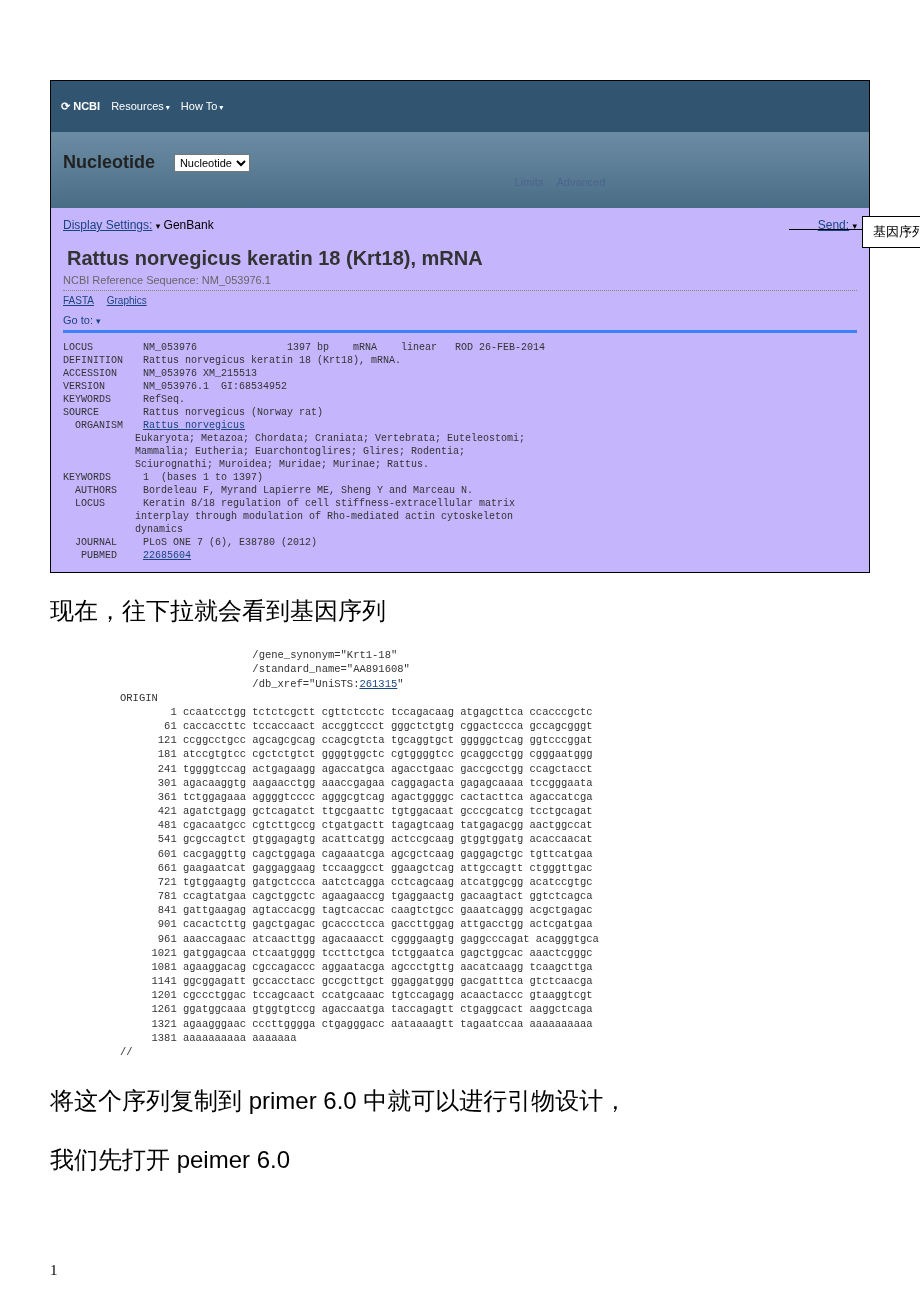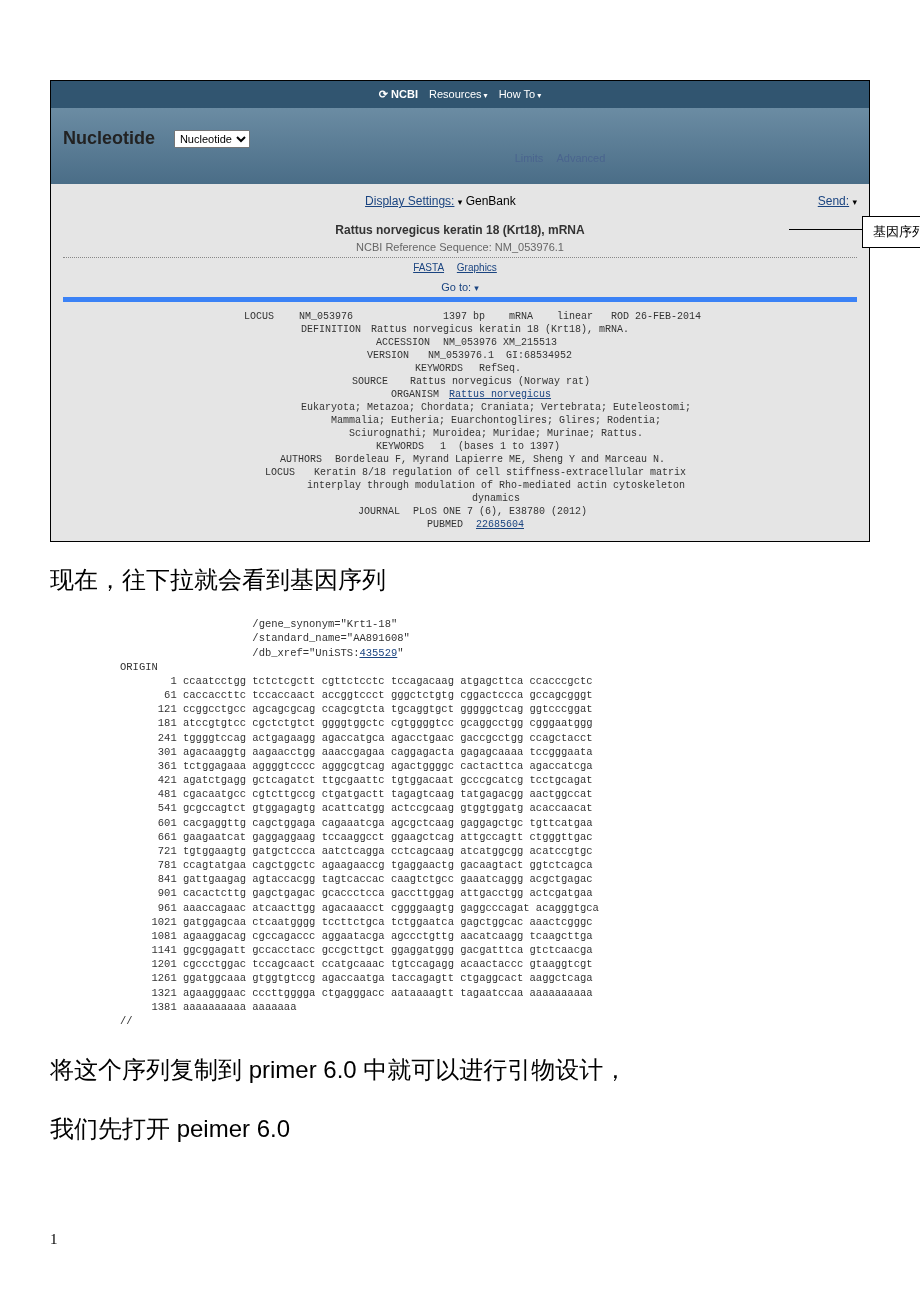--- a/index.html
+++ b/index.html
@@ -1,36 +1,36 @@
 <!DOCTYPE html>
 <html><head>
 <meta charset="utf-8">
 <style>
 body { margin:0; font-family:Arial,sans-serif; background:#fff; color:#000; font-size:14px; }
 .page { width:920px; margin:0 auto; padding:80px 50px; box-sizing:border-box; }
 .screenshot-box { border:1px solid #000; padding:0; position:relative; }
-.ncbi-header { background:#315570; color:#fff; padding:7px 10px; font-size:11px;text-align:center; }
+.ncbi-header { background:#315570; color:#fff; padding:19px 10px; font-size:11px; }
 .ncbi-logo { display:inline-block; font-weight:bold; margin-right:8px; }
 .ncbi-logo::before { content:"⟳"; margin-right:3px; }
 .dropdown-arrow { font-size:8px; margin-left:2px; }
 .search-bar { background:linear-gradient(#6b8ca3,#4a6d87); padding:20px 12px; }
 .app-name { color:#222; font-size:18px; font-weight:bold; display:inline-block; vertical-align:middle; margin-right:15px; }
 .search-select { font-size:11px; padding:1px; vertical-align:middle; }
 .search-links { text-align:center; font-size:11px; padding:3px 0 0 200px; }
 .search-links a { color:#4a648e; text-decoration:none; margin:0 5px; }
-.content-area { background:#e5e5e5; padding:10px 12px;text-align:center; }
+.content-area { background:#c4b5fd; padding:10px 12px; }
 .display-row { font-size:12px; }
 .display-row a { color:#1a4480; text-decoration:underline; }
 .display-row .right { float:right; }
 .small-arrow { font-size:9px; }
-.record-title { font-size:12px; font-weight:bold; color:#333; margin:15px 14px 4px; }
+.record-title { font-size:20px; font-weight:bold; color:#333; margin:15px 4px 4px; }
 .ref-seq { font-size:11px; color:#666; margin-bottom:4px; border-bottom:1px dotted #888; padding-bottom:4px; }
 .view-links { font-size:10px; margin-bottom:8px; }
 .view-links a { color:#1a4480; text-decoration:underline; margin-right:10px; }
-.goto { font-size:11px; color:#1a4480; margin-bottom:8px; border-bottom:5px solid #3b82f6; padding-bottom:4px; }
+.goto { font-size:11px; color:#1a4480; margin-bottom:8px; border-bottom:3px solid #3b82f6; padding-bottom:4px; }
 .flatfile { font-family:"Courier New",monospace; font-size:10px; white-space:pre; line-height:1.3; color:#333; }
 .flatfile .key { display:inline-block; width:80px; vertical-align:top; }
 .flatfile a { color:#1a4480; text-decoration:underline; }
 .callout { position:absolute; right:-80px; top:135px; border:1px solid #000; background:#fff; padding:6px 10px; font-size:13px; font-family:SimSun,serif; }
 .callout-line { position:absolute; right:0; top:148px; width:80px; border-top:1px solid #000; }
 .body-text { font-family:Liberation Sans, sans-serif; font-size:24px; margin:16px 0; line-height:1.8; }
 .seq-img { margin:15px 0 20px 70px; }
 .seq-block { font-family:"Courier New",monospace; font-size:10.5px; white-space:pre; line-height:1.35; color:#333; }
 .seq-block a { color:#1a4480; text-decoration:underline; }
 .page-num { font-family:"Times New Roman",serif; font-size:15px; margin-top:80px; }
@@ -91,21 +91,21 @@
 <span class="key">  JOURNAL</span><span>PLoS ONE 7 (6), E38780 (2012)</span>
 <span class="key">   PUBMED</span><a href="#">22685604</a></div>
   </div>
 </div>
 
 <div class="body-text">现在，往下拉就会看到基因序列</div>
 
 <div class="seq-img">
 <div class="seq-block" id="seq-block">                     <span>/gene_synonym="Krt1-18"</span>
                      <span>/standard_name="AA891608"</span>
-                     <span>/db_xref="UniSTS:</span><a href="#">435529</a><span>"</span>
+                     <span>/db_xref="UniSTS:</span><a href="#">261315</a><span>"</span>
 <span>ORIGIN</span>
 <div id="seq-rows">        1 ccaatcctgg tctctcgctt cgttctcctc tccagacaag atgagcttca ccacccgctc
        61 caccaccttc tccaccaact accggtccct gggctctgtg cggactccca gccagcgggt
       121 ccggcctgcc agcagcgcag ccagcgtcta tgcaggtgct gggggctcag ggtcccggat
       181 atccgtgtcc cgctctgtct ggggtggctc cgtggggtcc gcaggcctgg cgggaatggg
       241 tggggtccag actgagaagg agaccatgca agacctgaac gaccgcctgg ccagctacct
       301 agacaaggtg aagaacctgg aaaccgagaa caggagacta gagagcaaaa tccgggaata
       361 tctggagaaa aggggtcccc agggcgtcag agactggggc cactacttca agaccatcga
       421 agatctgagg gctcagatct ttgcgaattc tgtggacaat gcccgcatcg tcctgcagat
       481 cgacaatgcc cgtcttgccg ctgatgactt tagagtcaag tatgagacgg aactggccat

